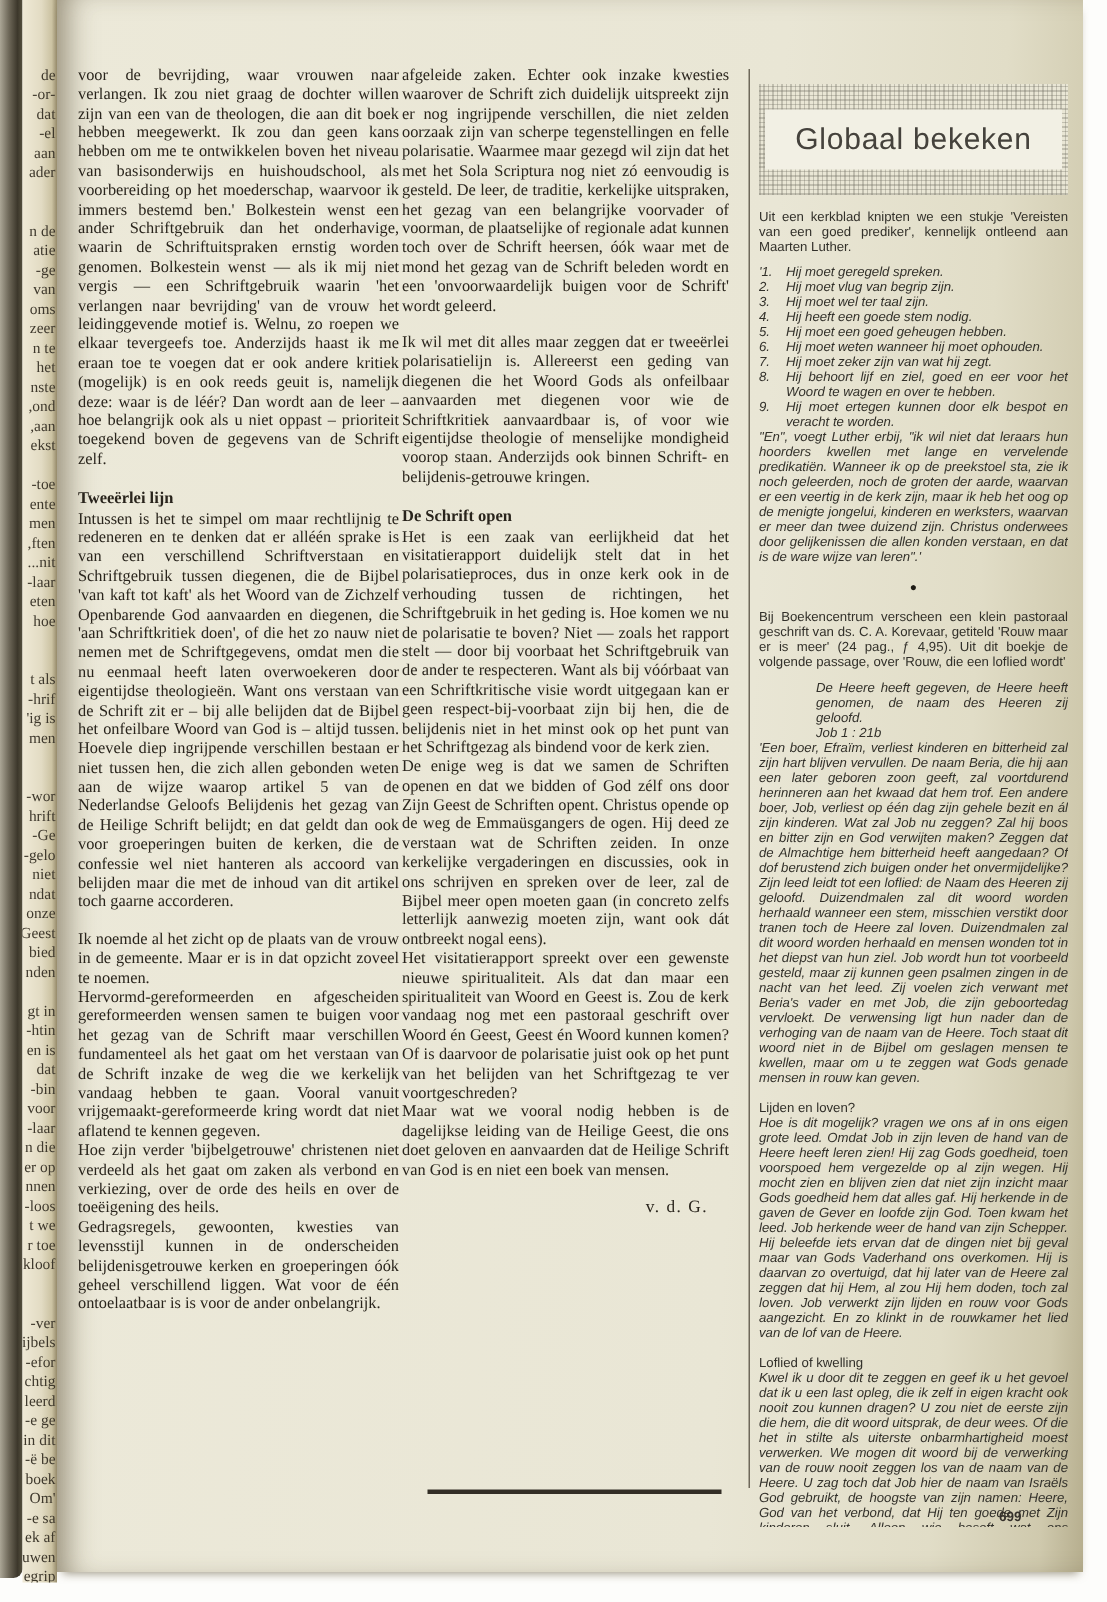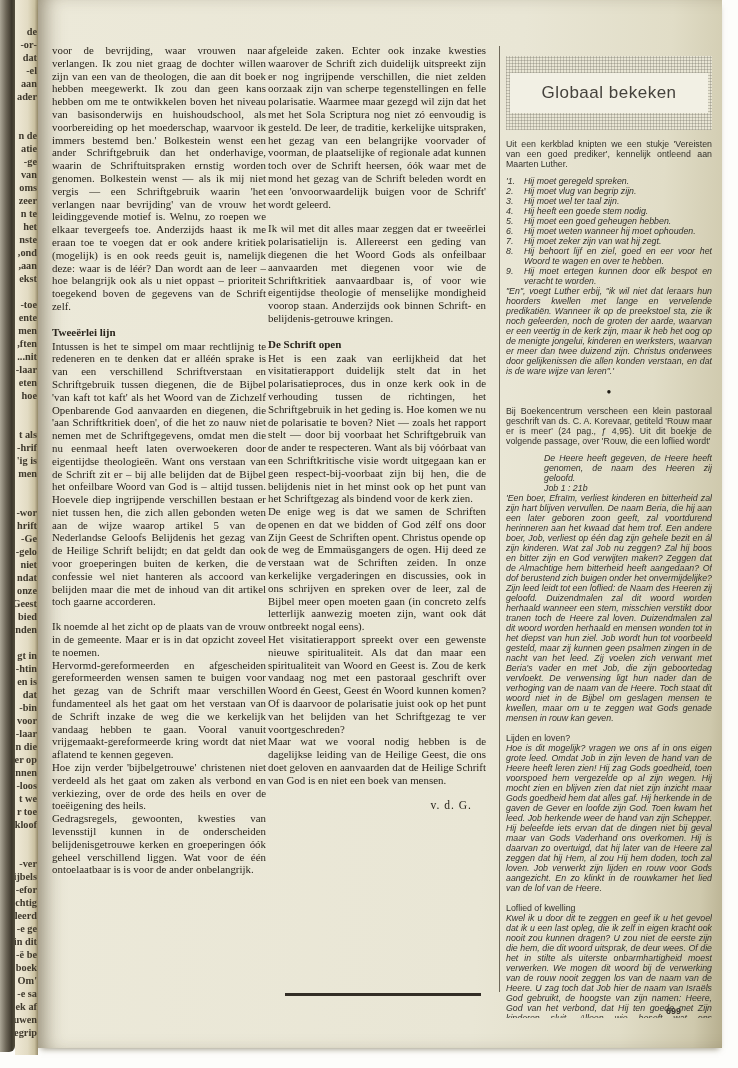--- a/index.html
+++ b/index.html
@@ -7,21 +7,21 @@
   .stage{position:relative;width:738px;height:1068px;overflow:hidden;background:#fdfdfb;}
 
   
   .edge-dark{position:absolute;left:0;top:0;width:15px;height:1052px;
     background:linear-gradient(90deg,#aba696 0%,#6d6758 40%,#3c372b 78%,#55503f 100%);
     border-radius:0 0 6px 0;}
 
   
   .facing{position:absolute;left:15px;top:0;width:23px;height:1055px;box-sizing:border-box;
     background:linear-gradient(90deg,#efe9d6 0%,#e2dbc3 55%,#cbc2a2 85%,#9a8f6f 100%);
-    padding-top:25px;direction:rtl;overflow:hidden;font-weight:bold;}
+    padding-top:44px;direction:rtl;overflow:hidden;}
   .frag{font-size:10.3px;line-height:13px;height:13px;color:#3e382c;white-space:nowrap;text-align:right;padding-right:1px;}
 
   
   .page{position:absolute;left:38px;top:0;width:684px;height:1048px;
     background:linear-gradient(93deg,#ece9d9 0%,#e9e6d5 66%,#e1ddc7 86%,#cfc9ad 96%,#b6ae8e 100%);
     box-shadow:inset 16px 0 20px -10px rgba(74,62,36,0.55), 0 4px 6px -3px rgba(90,80,50,0.6);}
 
   .col{position:absolute;top:44px;overflow:hidden;color:#29241c;}
   .serifcol{font-size:10.9px;line-height:12.8px;text-align:justify;}
   .serifcol p{margin:0;}
@@ -38,21 +38,21 @@
   .col3{left:468px;top:56px;width:206px;height:962px;font-family:"Liberation Sans",sans-serif;
     font-size:8.8px;line-height:10px;color:#32302a;text-align:justify;}
   .col3 p{margin:0;}
   .col3 .ital{font-style:italic;}
   .col3 .bhead{font-style:normal;margin-top:10px;}
   .gb-box{height:74px;margin-bottom:9px;background-color:#e9e6d5;
     background-image:repeating-linear-gradient(0deg,rgba(110,108,96,0.32) 0 1px,transparent 1px 3px),
                      repeating-linear-gradient(90deg,rgba(110,108,96,0.32) 0 1px,transparent 1px 3px);
     display:flex;align-items:center;justify-content:center;}
   .gb-title{background:#f2f0e4;width:calc(100% - 8px);height:40px;display:flex;align-items:center;justify-content:center;
-    font-size:17px;color:#45423c;letter-spacing:0.5px;white-space:nowrap;font-style:normal;}
+    font-size:20px;color:#45423c;letter-spacing:0.5px;white-space:nowrap;font-style:normal;}
   .numlist{margin-top:7px;font-style:italic;}
   .li{display:flex;}
   .num{width:18px;flex:none;}
   .litxt{flex:1;text-align:justify;}
   .bullet{text-align:center;font-size:8px;margin:11px 0 9px 0;color:#1e1b15;font-style:normal;}
   .bq{margin-left:38px;font-style:italic;}
   .bq.gap{margin-top:7px;}
 
   .pagenum{position:absolute;left:628px;top:1006px;font-family:"Liberation Sans",sans-serif;
     font-size:9px;font-weight:bold;color:#35302a;}

